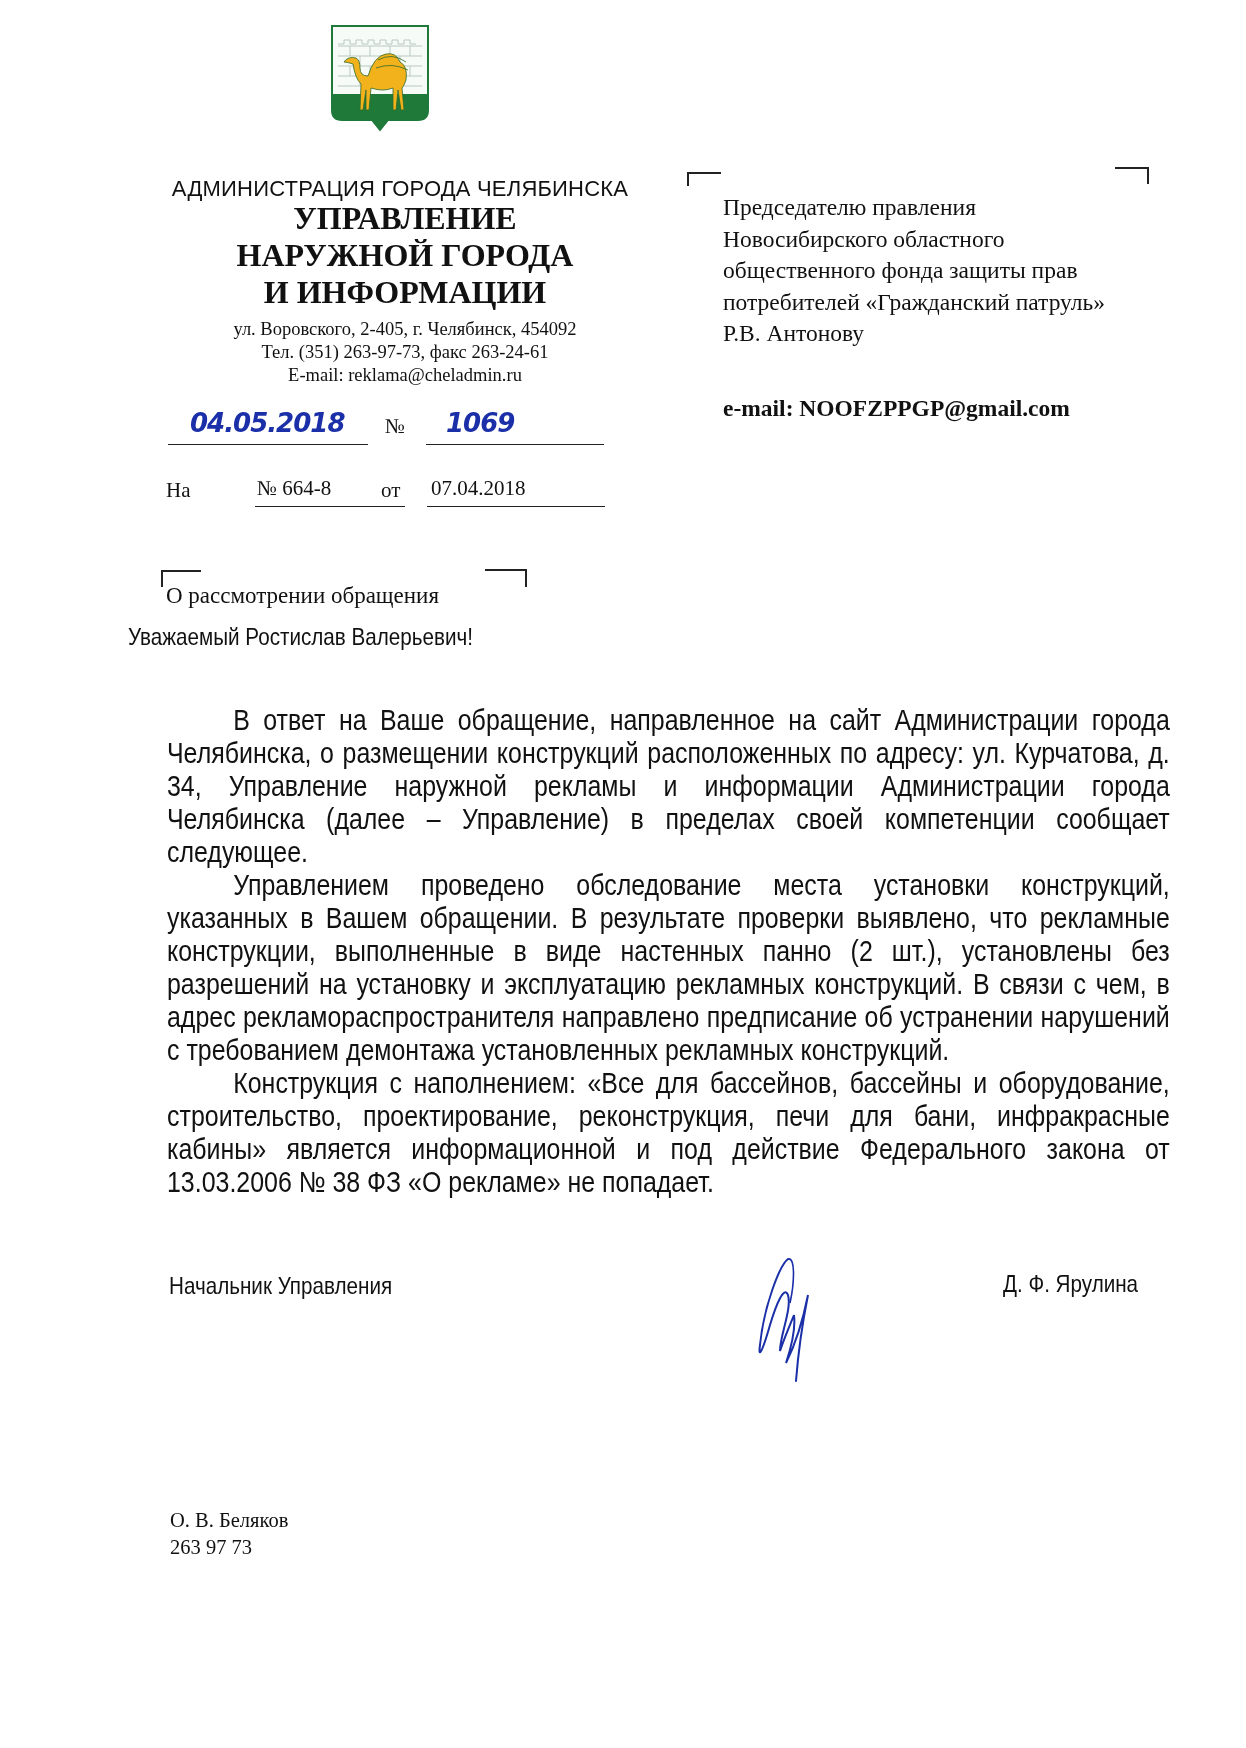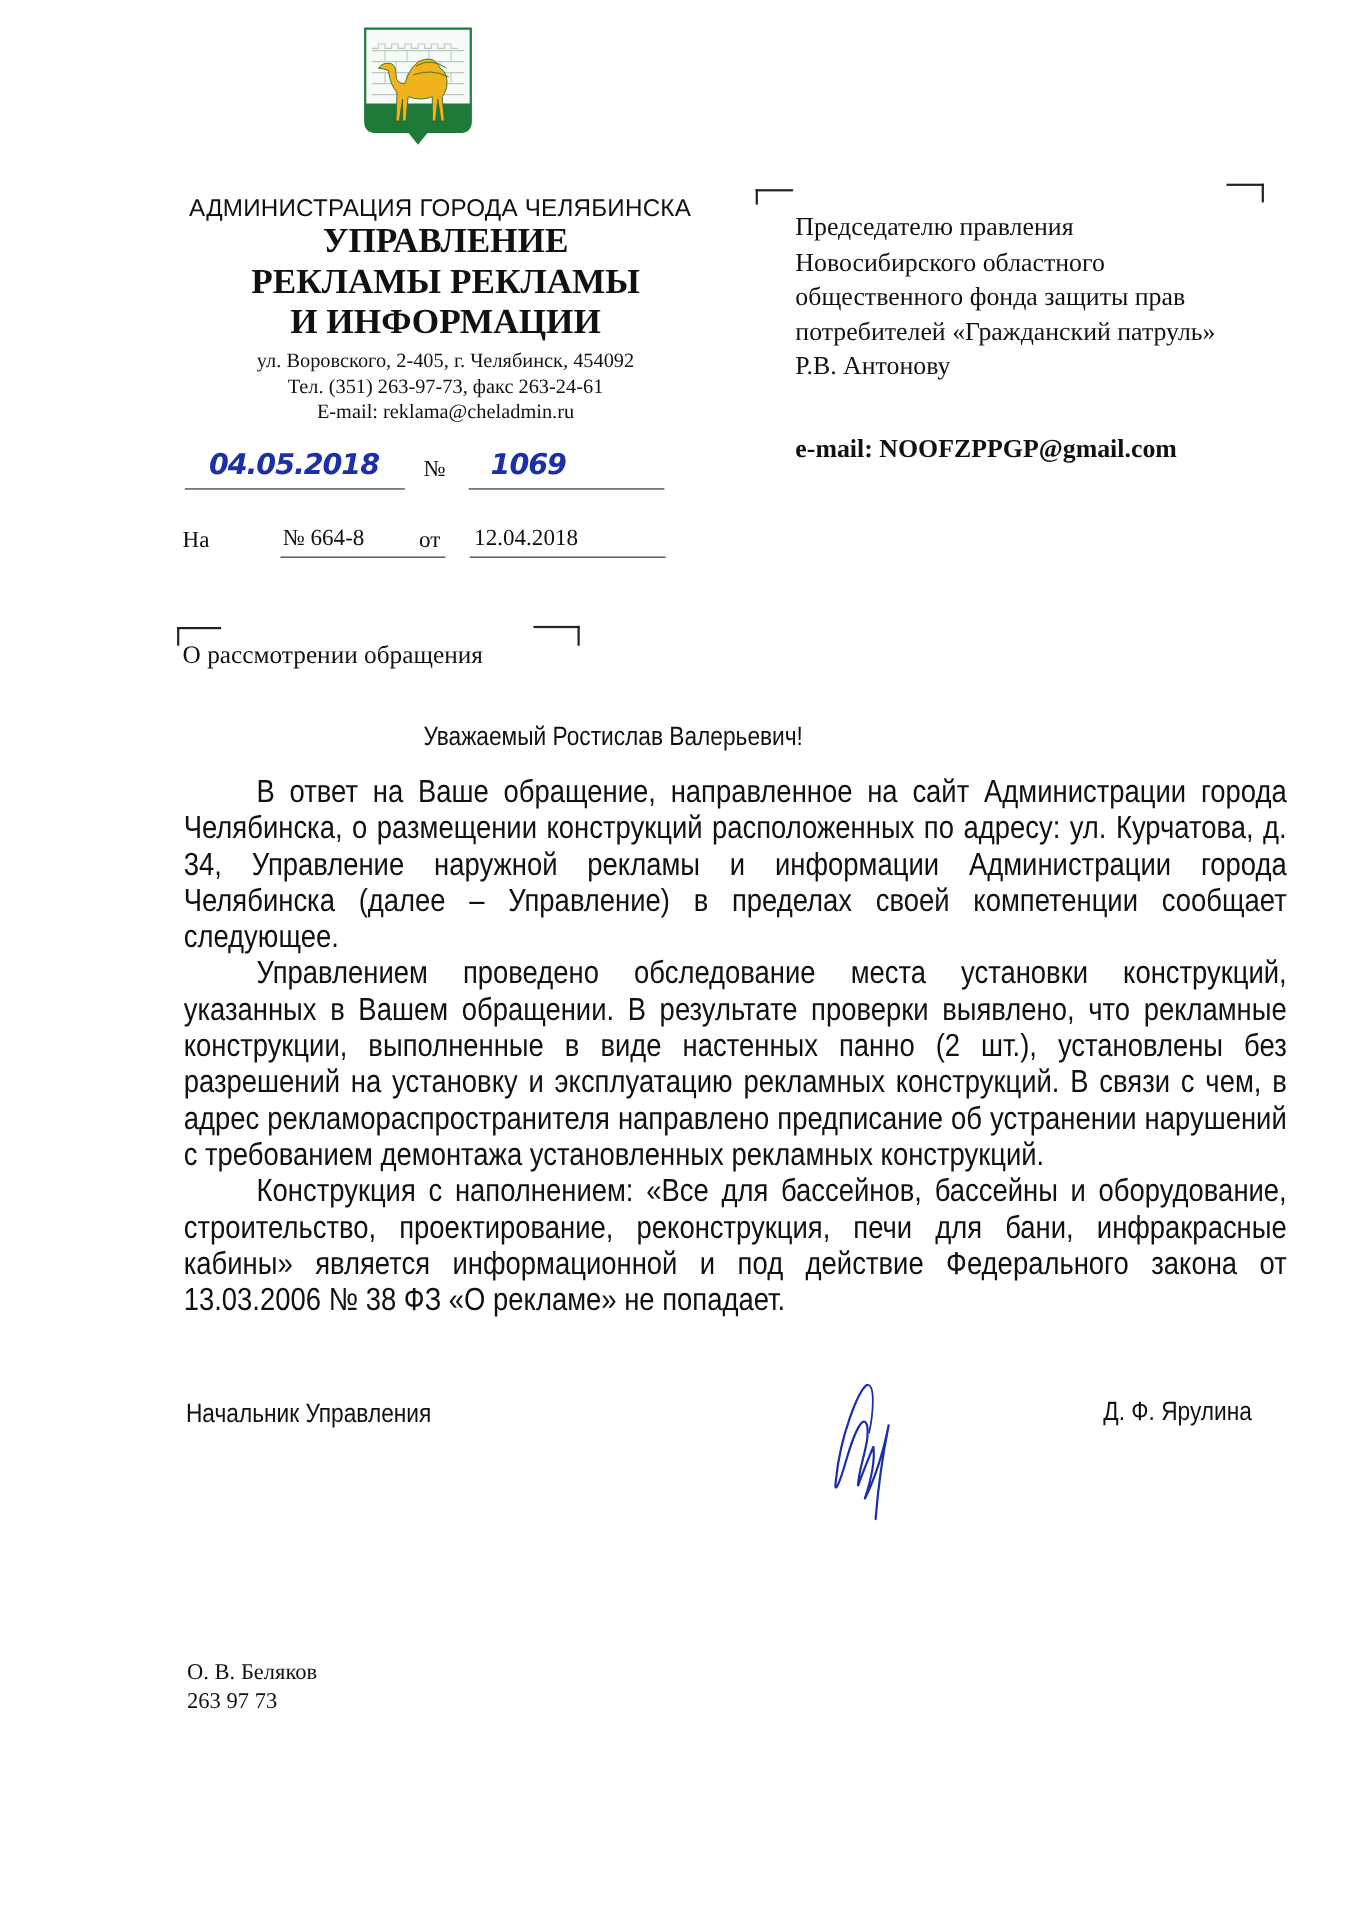--- a/index.html
+++ b/index.html
@@ -15,21 +15,21 @@
   .regline { border-bottom:1.6px solid #222; }
   .hand { font-family:"DejaVu Sans",sans-serif; font-style:italic; color:#1a2fa8; font-size:26px; font-weight:bold; letter-spacing:-1px; }
   .serif20 { font-size:21px; }
   .recipient { left:723px; top:192px; font-size:23.5px; line-height:31.5px; width:470px; }
   .recipient-email { left:723px; top:395px; font-size:23.5px;font-weight:bold; }
   .corner { position:absolute; border-color:#222; border-style:solid; }
   .body-text { left:167px; width:1003px; font-size:29px; line-height:33px;
                font-family:"Liberation Sans Narrow","Liberation Sans","DejaVu Sans",sans-serif; }
   .para { text-align:justify; text-indent:77px; margin:0; font-stretch:condensed; }
   .narrow { transform:scaleX(0.86); transform-origin:left top; width:1166px; }
-  .salute { left:0; top:656px; width:1016px; text-align:center; }
+  .salute { left:0; top:623px; width:1016px; text-align:left; }
   .salute span { display:inline-block; transform:scaleX(0.86); font-size:24px;
                  font-family:"Liberation Sans","DejaVu Sans",sans-serif; margin-left:100px; }
   .sig-title, .sig-name { font-family:"Liberation Sans","DejaVu Sans",sans-serif; font-size:24px; transform:scaleX(0.86); transform-origin:left top; }
   .footer { left:170px; top:1507px; font-size:20.5px; line-height:27px; }
 </style>
 </head>
 <body>
 
 <div class="abs logo">
   <svg width="100" height="112" viewBox="0 0 100 112">
@@ -41,21 +41,21 @@
     </g>
     <path d="M2 70 H98 V86 Q98 96 88 96 H58 L50 106 L42 96 H12 Q2 96 2 86 Z" fill="#1f7a3a"></path>
     <path d="M14 38 q4 -6 12 -4 q4 2 4 10 q0 8 8 8 q6 -20 18 -22 q10 -2 14 8 q8 4 6 18 q-2 6 -4 8 l2 22 h-3 l-3 -20 l-2 20 h-3 l0 -22 q-10 4 -22 0 l-2 22 h-3 l0 -20 l-3 20 h-3 l1 -26 q-6 -6 -8 -20 q-6 -2 -9 -2 z" fill="#f2b21c" stroke="#2f6a2a" stroke-width="0.8"></path>
     <path d="M48 36 q14 -8 28 2 M46 44 q16 -6 32 2" stroke="#2f6a2a" stroke-width="0.8" fill="none"></path>
   </svg>
 </div>
 
 <div class="abs hdr-admin">АДМИНИСТРАЦИЯ ГОРОДА ЧЕЛЯБИНСКА</div>
 <div class="abs hdr-dept">
   <div>УПРАВЛЕНИЕ</div>
-  <div>РЕКЛАМЫ РЕКЛАМЫ</div>
+  <div>НАРУЖНОЙ ГОРОДА</div>
   <div>И ИНФОРМАЦИИ</div>
 </div>
 <div class="abs hdr-addr">
   <div>ул. Воровского, 2-405, г. Челябинск, 454092</div>
   <div>Тел. (351) 263-97-73, факс 263-24-61</div>
   <div>E-mail: reklama@cheladmin.ru</div>
 </div>
 
 <div class="abs regline" style="left:168px; top:408px; width:200px; height:36px;">
   <span class="hand" style="position:absolute; left:22px; top:0;">04.05.2018</span>
@@ -64,21 +64,21 @@
 <div class="abs regline" style="left:426px; top:408px; width:178px; height:36px;">
   <span class="hand" style="position:absolute; left:20px; top:0;">1069</span>
 </div>
 
 <div class="abs serif20" style="left:166px; top:478px;">На</div>
 <div class="abs regline serif20" style="left:218px; top:476px; width:150px; height:30px;margin-left:37px;">
   <span style="position:absolute; left:2px; top:0;">№ 664-8</span>
 </div>
 <div class="abs serif20" style="left:381px; top:478px;">от</div>
 <div class="abs regline serif20" style="left:427px; top:476px; width:178px; height:30px;">
-  <span style="position:absolute; left:4px; top:0;">12.04.2018</span>
+  <span style="position:absolute; left:4px; top:0;">07.04.2018</span>
 </div>
 
 <div class="corner" style="left:687px; top:172px; width:32px; height:12px; border-width:2px 0 0 2px;"></div>
 <div class="corner" style="left:1115px; top:167px; width:32px; height:15px; border-width:2px 2px 0 0;"></div>
 <div class="abs recipient">
   <div>Председателю правления</div>
   <div>Новосибирского областного</div>
   <div>общественного фонда защиты прав</div>
   <div>потребителей «Гражданский патруль»</div>
   <div>Р.В. Антонову</div>

